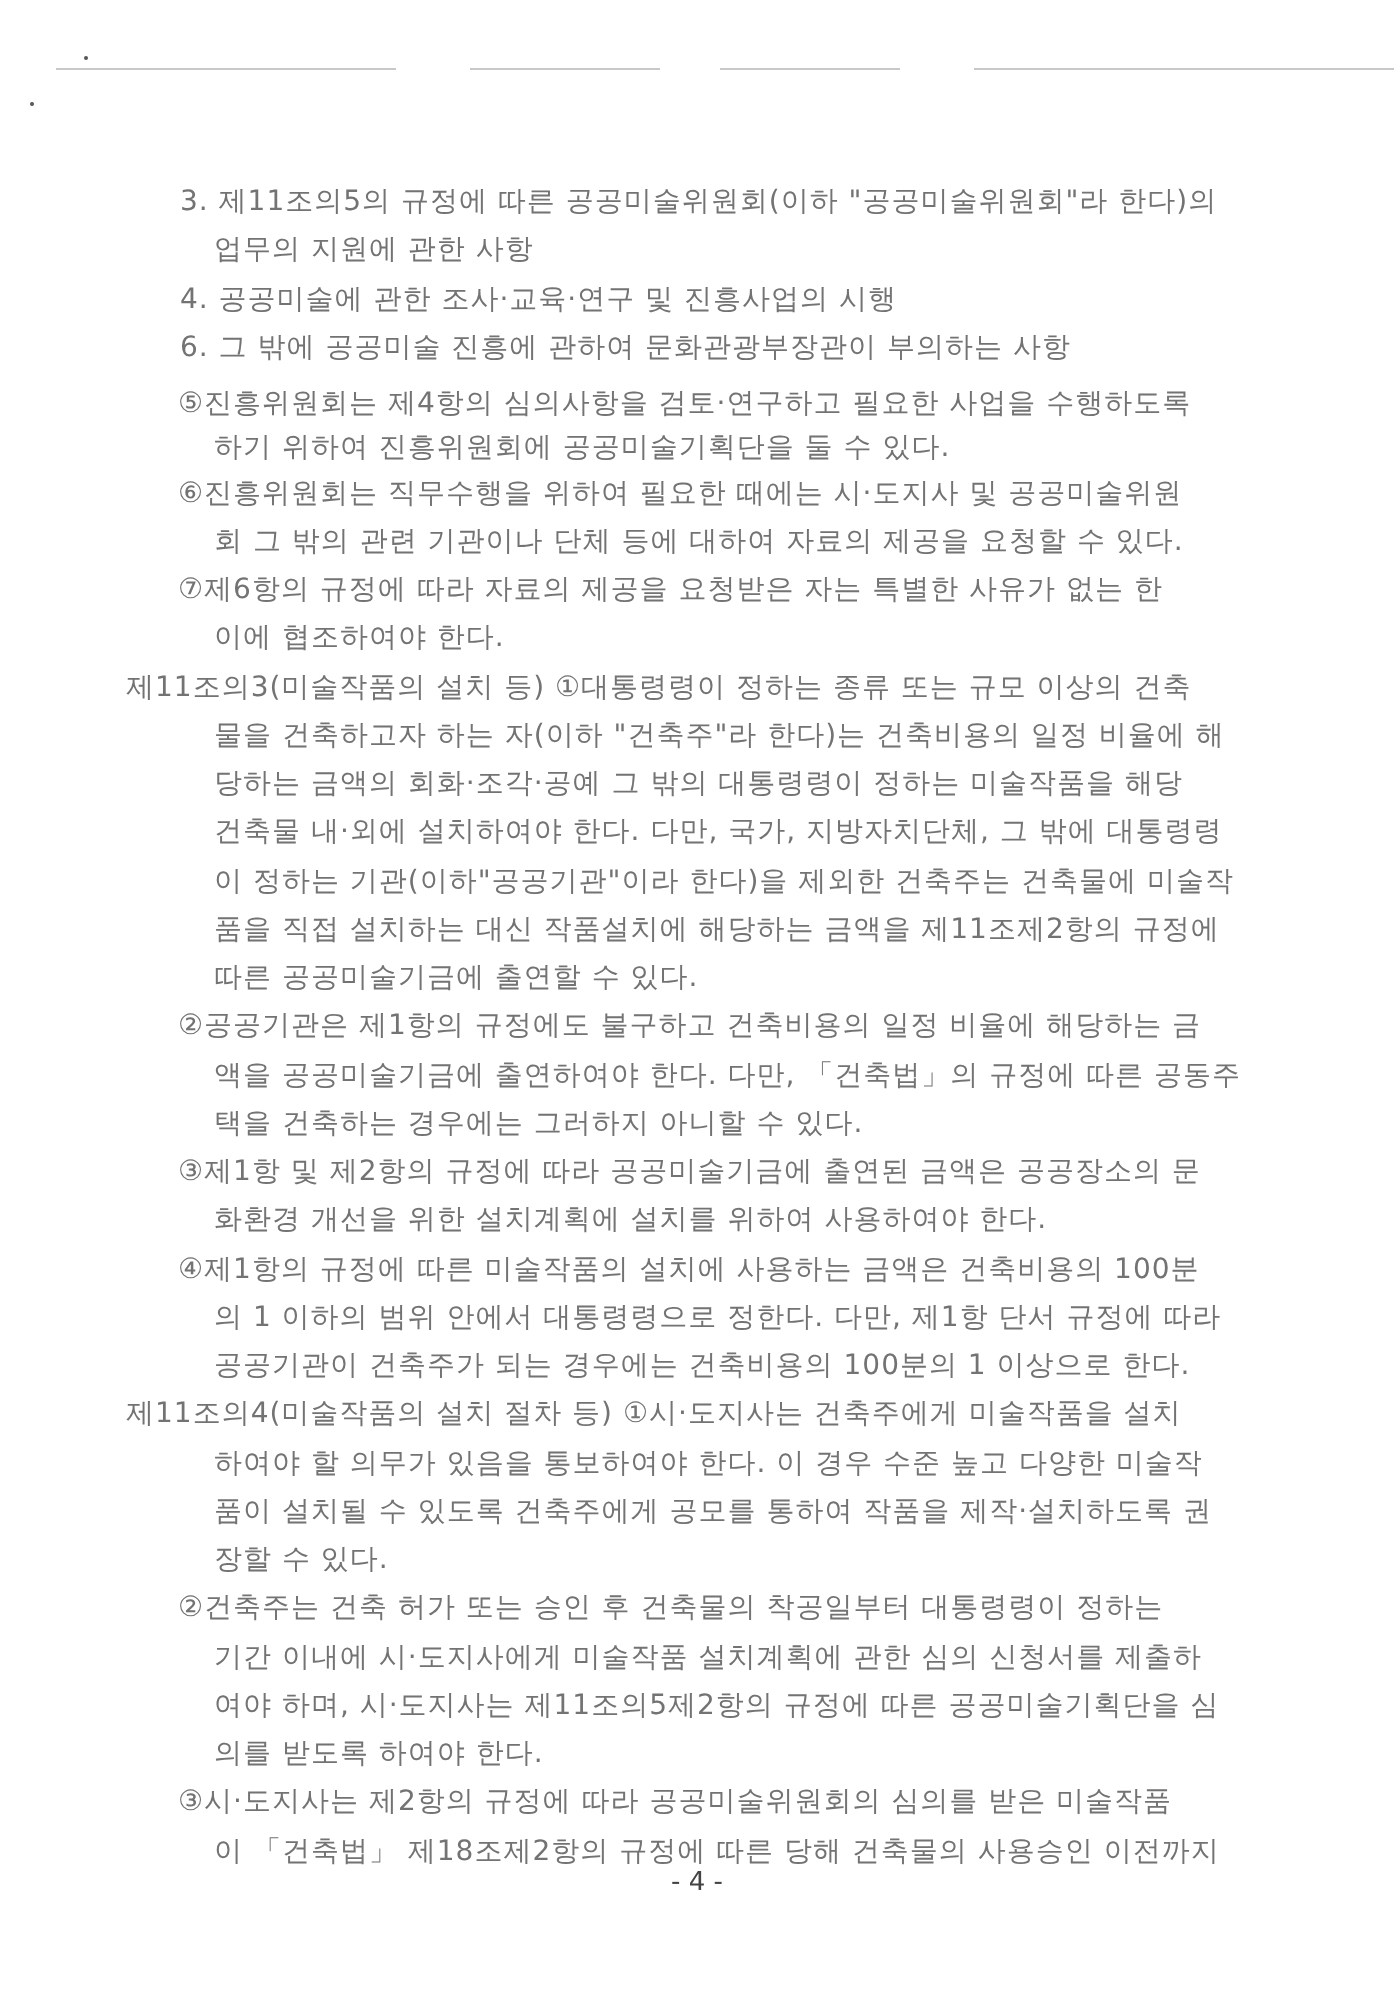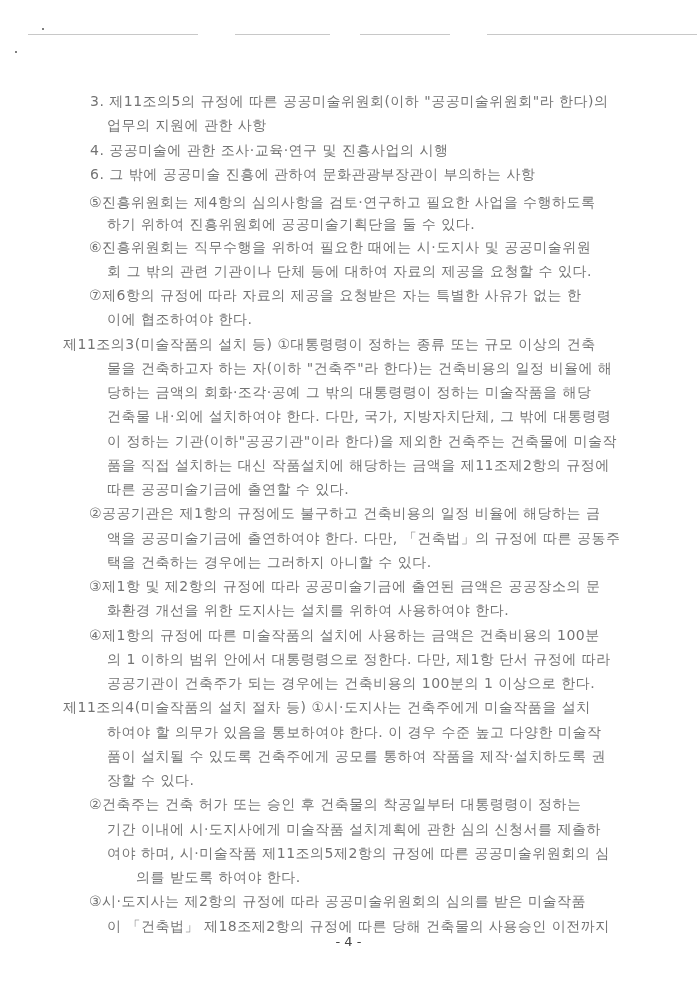--- a/index.html
+++ b/index.html
@@ -46,29 +46,29 @@
     <div class="line" style="left: 107px; top: 357.75px; width: auto;">물을 건축하고자 하는 자(이하 "건축주"라 한다)는 건축비용의 일정 비율에 해</div>
     <div class="line" style="left: 107px; top: 382px; width: auto;">당하는 금액의 회화·조각·공예 그 밖의 대통령령이 정하는 미술작품을 해당</div>
     <div class="line" style="left: 107px; top: 406.25px; width: auto; text-align: right;">건축물 내·외에 설치하여야 한다. 다만, 국가, 지방자치단체, 그 밖에 대통령령</div>
     <div class="line" style="left: 107px; top: 430.5px; width: auto;">이 정하는 기관(이하"공공기관"이라 한다)을 제외한 건축주는 건축물에 미술작</div>
     <div class="line" style="left: 107px; top: 454.75px; width: auto;">품을 직접 설치하는 대신 작품설치에 해당하는 금액을 제11조제2항의 규정에</div>
     <div class="line" style="left: 107px; top: 479px; width: auto;">따른 공공미술기금에 출연할 수 있다.</div>
     <div class="line" style="left: 89px; top: 503.25px; width: auto;">②공공기관은 제1항의 규정에도 불구하고 건축비용의 일정 비율에 해당하는 금</div>
     <div class="line" style="left: 107px; top: 527.5px; width: auto;">액을 공공미술기금에 출연하여야 한다. 다만, 「건축법」의 규정에 따른 공동주</div>
     <div class="line" style="left: 107px; top: 551.75px; width: auto;">택을 건축하는 경우에는 그러하지 아니할 수 있다.</div>
     <div class="line" style="left: 89px; top: 576px; width: auto;">③제1항 및 제2항의 규정에 따라 공공미술기금에 출연된 금액은 공공장소의 문</div>
-    <div class="line" style="left: 107px; top: 600.25px; width: auto;">화환경 개선을 위한 도지사는 설치를 위하여 사용하여야 한다.</div>
+    <div class="line" style="left: 107px; top: 600.25px; width: auto;">화환경 개선을 위한 설치계획에 설치를 위하여 사용하여야 한다.</div>
     <div class="line" style="left: 89px; top: 624.5px; width: auto;">④제1항의 규정에 따른 미술작품의 설치에 사용하는 금액은 건축비용의 100분</div>
     <div class="line" style="left: 107px; top: 648.75px; width: auto;">의 1 이하의 범위 안에서 대통령령으로 정한다. 다만, 제1항 단서 규정에 따라</div>
     <div class="line" style="left: 107px; top: 673px; width: auto;">공공기관이 건축주가 되는 경우에는 건축비용의 100분의 1 이상으로 한다.</div>
     <div class="line" style="left: 63px; top: 697.25px; width: auto;">제11조의4(미술작품의 설치 절차 등) ①시·도지사는 건축주에게 미술작품을 설치</div>
     <div class="line" style="left: 107px; top: 721.5px; width: auto;">하여야 할 의무가 있음을 통보하여야 한다. 이 경우 수준 높고 다양한 미술작</div>
     <div class="line" style="left: 107px; top: 745.75px; width: auto;">품이 설치될 수 있도록 건축주에게 공모를 통하여 작품을 제작·설치하도록 권</div>
     <div class="line" style="left: 107px; top: 770px; width: auto;">장할 수 있다.</div>
     <div class="line" style="left: 89px; top: 794.25px; width: auto;">②건축주는 건축 허가 또는 승인 후 건축물의 착공일부터 대통령령이 정하는</div>
     <div class="line" style="left: 107px; top: 818.5px; width: auto;">기간 이내에 시·도지사에게 미술작품 설치계획에 관한 심의 신청서를 제출하</div>
-    <div class="line" style="left: 107px; top: 842.75px; width: auto;">여야 하며, 시·미술작품 제11조의5제2항의 규정에 따른 공공미술위원회의 심</div>
-    <div class="line" style="left: 107px; top: 867px; width: auto; margin-left: 29px;">의를 받도록 하여야 한다.</div>
+    <div class="line" style="left: 107px; top: 842.75px; width: auto;">여야 하며, 시·도지사는 제11조의5제2항의 규정에 따른 공공미술기획단을 심</div>
+    <div class="line" style="left: 107px; top: 867px; width: auto;">의를 받도록 하여야 한다.</div>
     <div class="line" style="left: 89px; top: 891.25px; width: auto;">③시·도지사는 제2항의 규정에 따라 공공미술위원회의 심의를 받은 미술작품</div>
     <div class="line" style="left: 107px; top: 915.5px; width: auto;">이 「건축법」 제18조제2항의 규정에 따른 당해 건축물의 사용승인 이전까지</div>
   </div>
 
 <div class="page-number">- 4 -</div>
 
 </body></html>

